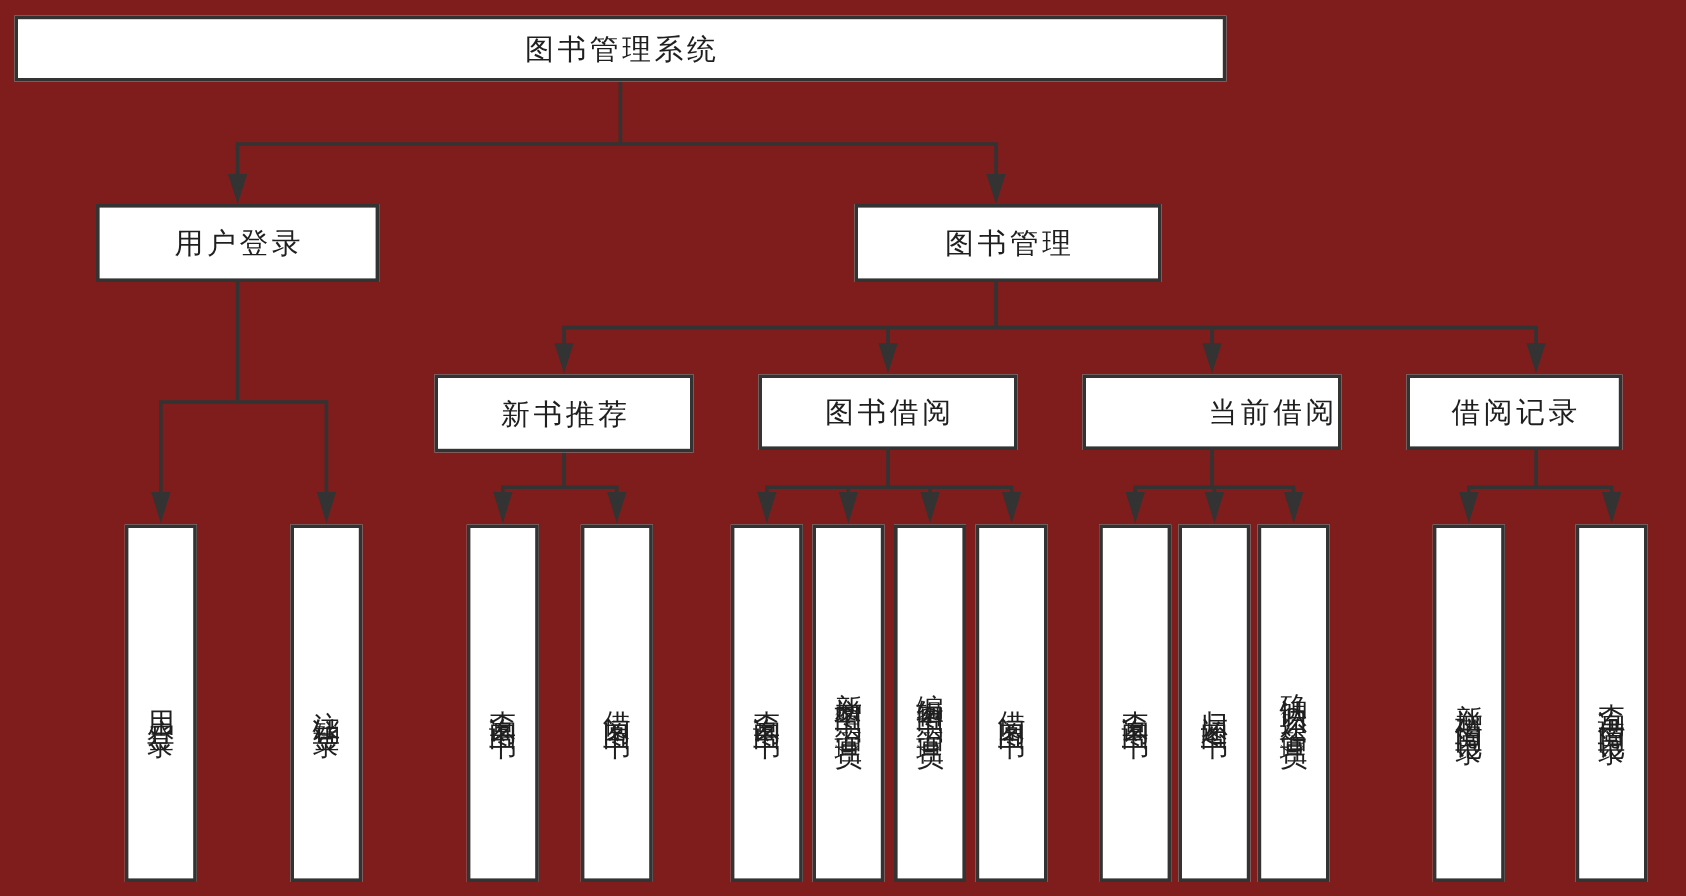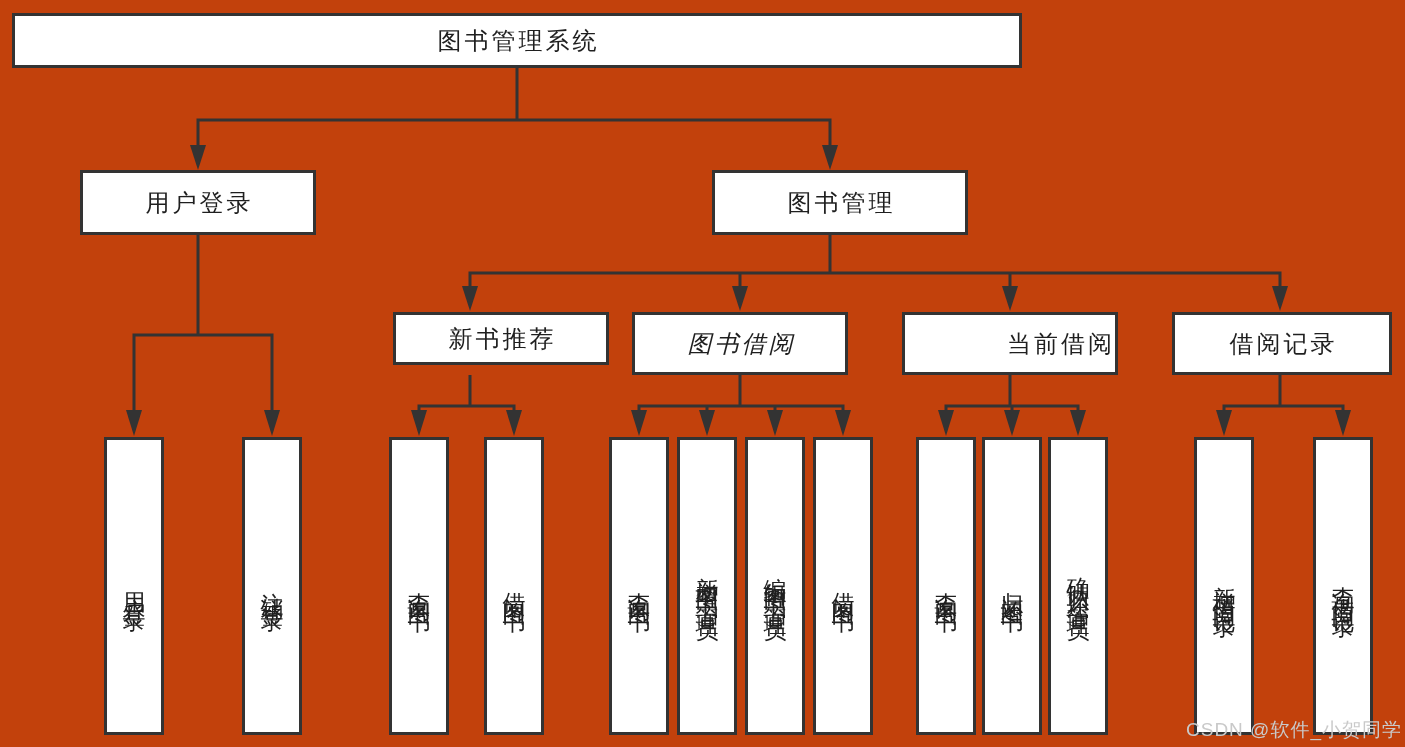--- a/index.html
+++ b/index.html
@@ -4,21 +4,21 @@
 <style>
   html, body {
     margin: 0;
     padding: 0;
     background: #ffffff;
   }
   #canvas {
     position: relative;
     width: 1405px;
     height: 747px;
-    background: #c2410c;
+    background: #7f1d1d;
     overflow: hidden;
     font-family: "Liberation Sans", "DejaVu Sans", sans-serif;
   }
   #connector-layer {
     position: absolute;
     left: 0;
     top: 0;
     z-index: 1;
   }
   .box {
@@ -43,24 +43,24 @@
     text-orientation: mixed;
     font-size: 23px;
     letter-spacing: 6px;
     color: #1f1f1f;
     line-height: 1;
   }
   
   #node-root            { left: 12px;   top: 13px;  width: 1010px; height: 55px; }
   #node-user-login      { left: 80px;   top: 170px; width: 236px;  height: 65px; }
   #node-book-management { left: 712px;  top: 170px; width: 256px;  height: 65px; }
-  #node-new-book-recommend { left: 362px;  top: 312px; width: 216px; height: 53px; margin-left: 31px; }
-  #node-book-borrowing     { left: 632px;  top: 312px; width: 216px; height: 63px; font-style: italic; }
+  #node-new-book-recommend { left: 362px;  top: 312px; width: 216px; height: 65px; }
+  #node-book-borrowing     { left: 632px;  top: 312px; width: 216px; height: 63px; }
   #node-current-borrowing  { left: 902px;  top: 312px; width: 216px; height: 63px; justify-content: flex-end; }
-  #node-borrowing-records  { left: 1172px; top: 312px; width: 220px; height: 63px; }
+  #node-borrowing-records  { left: 1172px; top: 312px; width: 180px; height: 63px; }
   .leaf { top: 437px; width: 60px; height: 298px; }
   #leaf-user-login        { left: 104px; }
   #leaf-logout            { left: 242px; }
   #leaf-nb-query          { left: 389px; }
   #leaf-nb-borrow         { left: 484px; }
   #leaf-bb-query          { left: 609px; }
   #leaf-bb-add            { left: 677px; }
   #leaf-bb-edit           { left: 745px; }
   #leaf-bb-borrow         { left: 813px; }
   #leaf-cb-query          { left: 916px; }
@@ -188,15 +188,14 @@
     <span class="vlabel">确认归还（管理员）</span>
   </div>
 
   <div class="box leaf" id="leaf-br-add">
     <span class="vlabel">新增借阅记录</span>
   </div>
   <div class="box leaf" id="leaf-br-query">
     <span class="vlabel">查询借阅记录</span>
   </div>
 
-  <div id="watermark">CSDN @软件_小贺同学</div>
 
 </div>
 
 </body></html>

